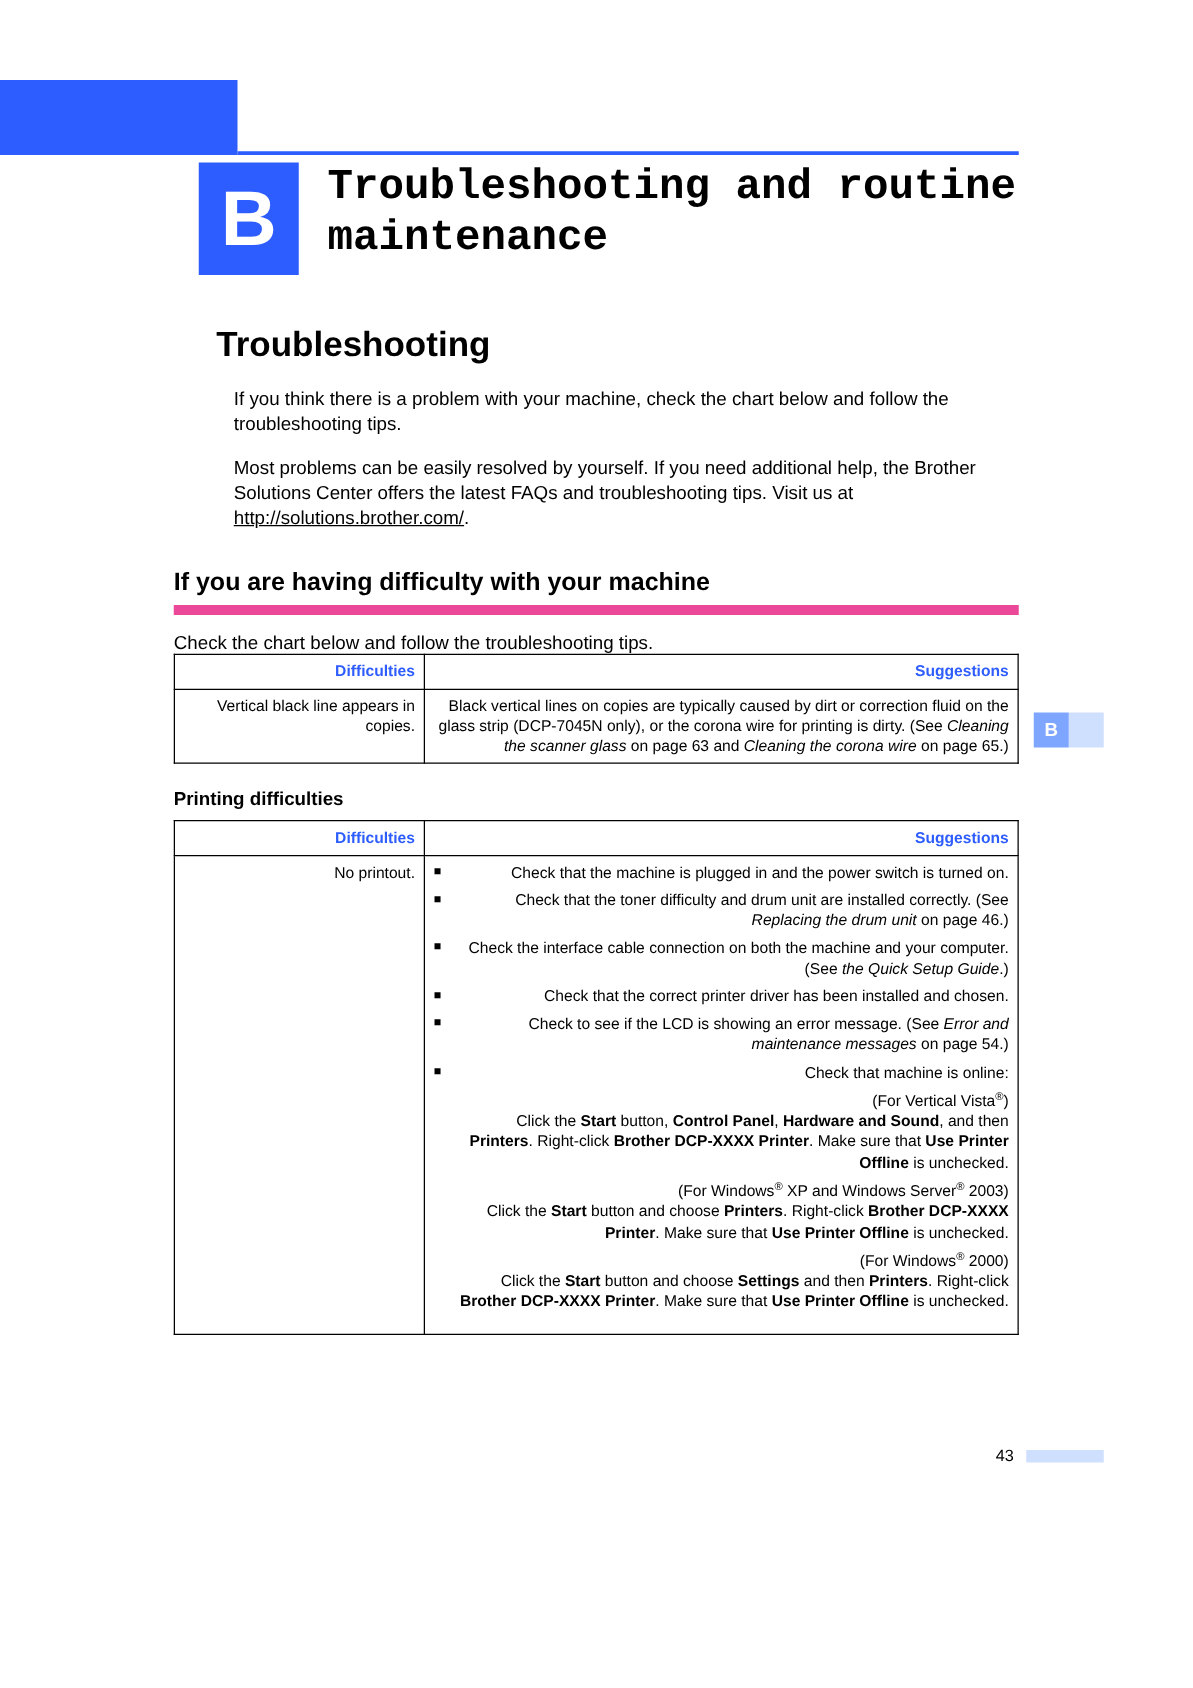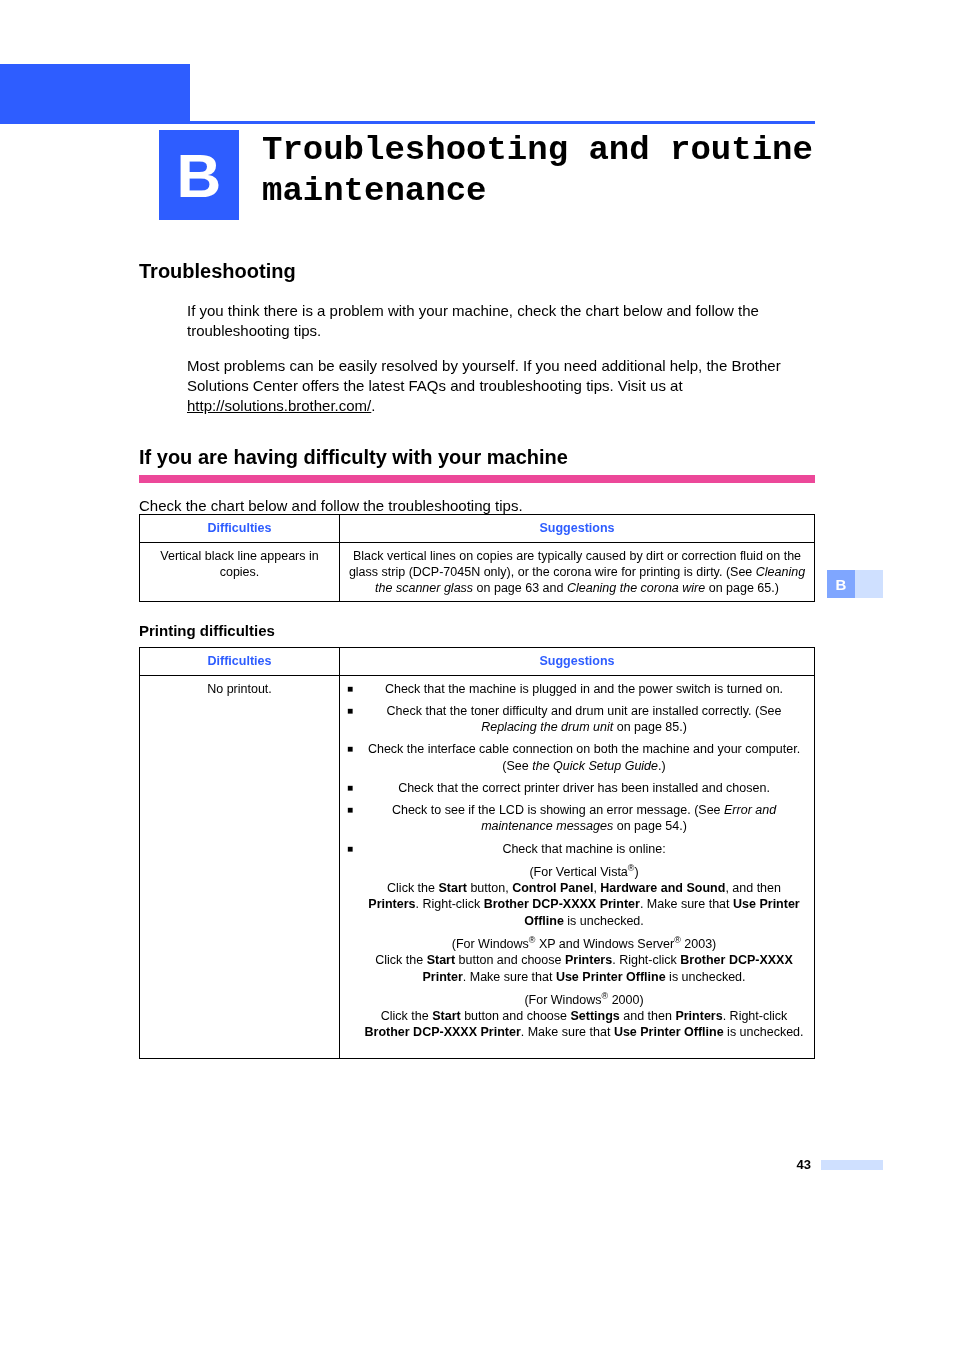--- a/index.html
+++ b/index.html
@@ -43,23 +43,24 @@
     font-weight: bold;
     line-height: 1.2;
     font-family: Liberation Mono, monospace;
   }
   .content {
     position: absolute;
     left: 139px; top: 260px;
     width: 676px;
   }
   h1.section {
-    font-size: 20px;
+    font-size: 28px;
     font-weight: bold;
     margin-bottom: 18px;
+    margin-left: 34px;
   }
   .para {
     font-size: 15px;
     line-height: 1.35;
     margin-bottom: 14px;
     margin-left: 48px;
   }
   .link { text-decoration: underline; text-align: center; }
   h2.subsection {
     font-size: 20px;
@@ -78,21 +79,21 @@
     margin-bottom: 8px;
     margin-top: 20px;
   }
   table {
     width: 100%;
     border-collapse: collapse;
     font-size: 12.5px;
   }
   th, td {
     border: 1px solid #000;
-    text-align: center;
+    text-align: right;
     vertical-align: top;
     padding: 5px 7px;
     line-height: 1.3;
   }
   th.col-diff { width: 200px; }
   th {
     color: #2e5dff;
     font-weight: bold;
   }
   .bullet-item {
@@ -135,21 +136,21 @@
     top: 570px;
     width: 28px;
     height: 28px;
     background: #cfe0ff;
   }
   .page-num {
     position: absolute;
     right: 143px;
     bottom: 178px;
     font-size: 13px;
-    font-weight: bold;
+    font-weight: normal;
   }
   .page-stripe {
     position: absolute;
     right: 71px;
     bottom: 180px;
     width: 62px;
     height: 10px;
     background: #cfe0ff;
   }
 </style>
@@ -205,21 +206,21 @@
       <td>
 
         <div class="bullet-item">
           <span class="bullet-mark">■</span>
           <span class="bullet-text">Check that the machine is plugged in and the power switch is turned on.</span>
         </div>
 
         <div class="bullet-item">
           <span class="bullet-mark">■</span>
           <span class="bullet-text">
-            <span>Check that the toner difficulty and drum unit are installed correctly. (See </span><span class="italic">Replacing the drum unit</span><span> on page 85.)</span>
+            <span>Check that the toner difficulty and drum unit are installed correctly. (See </span><span class="italic">Replacing the drum unit</span><span> on page 46.)</span>
           </span>
         </div>
 
         <div class="bullet-item">
           <span class="bullet-mark">■</span>
           <span class="bullet-text">
             <span>Check the interface cable connection on both the machine and your computer. (See </span><span class="italic">the Quick Setup Guide</span><span>.)</span>
           </span>
         </div>
 

